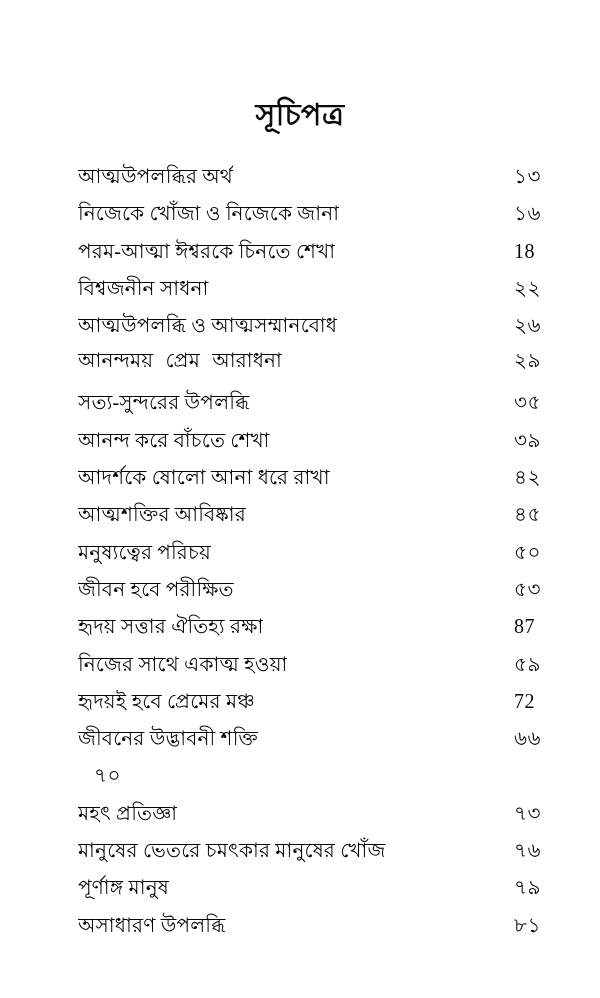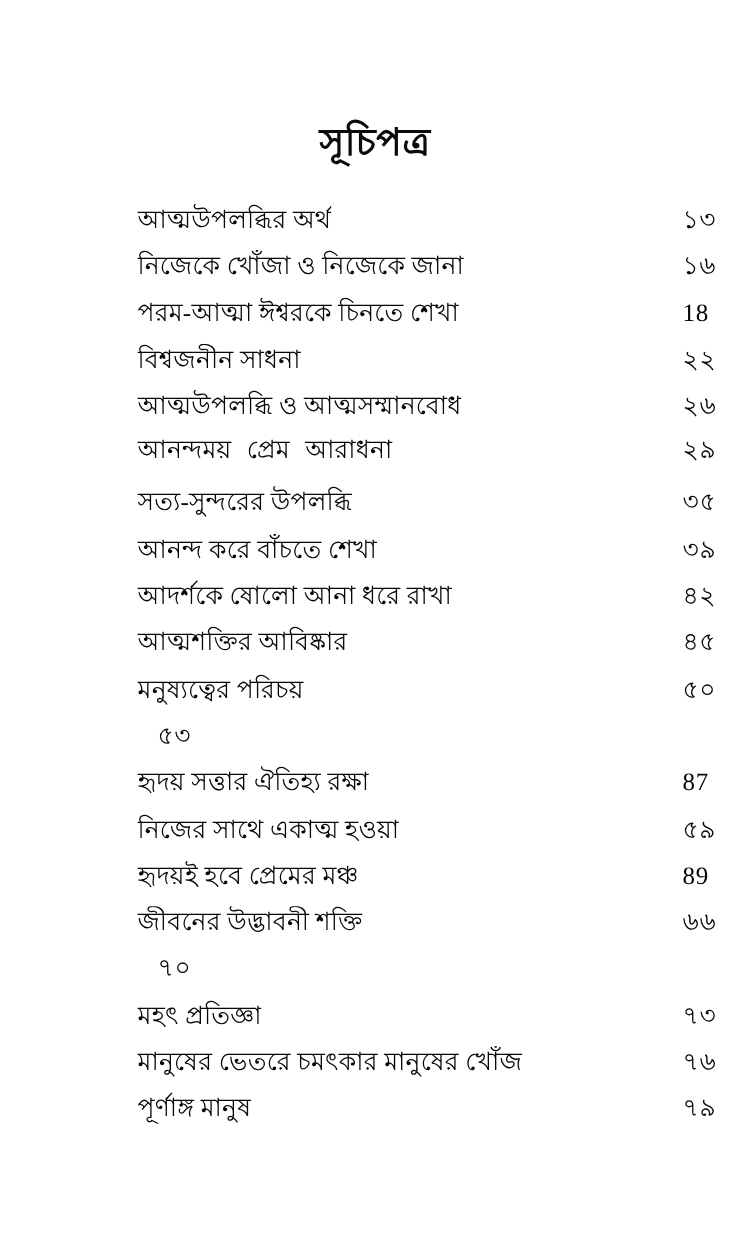--- a/index.html
+++ b/index.html
@@ -38,21 +38,20 @@
     letter-spacing: 0.5px;
     color: #0a0a0a;
     font-family: "Liberation Serif", "DejaVu Serif", serif;
   }
 
   .toc-list {
     position: absolute;
     left: 78px;
     top: 163px;
     width: 470px;
-    margin-left: 32px;
   }
 
   .toc-row {
     position: relative;
     display: flex;
     align-items: baseline;
     justify-content: space-between;
     height: 37.3px;
     white-space: nowrap;
   }
@@ -127,48 +126,53 @@
       </div>
       <div class="toc-row">
         <span class="toc-label">আত্মশক্তির আবিষ্কার</span>
         <span class="toc-page">৪৫</span>
       </div>
       <div class="toc-row">
         <span class="toc-label">মনুষ্যত্বের পরিচয়</span>
         <span class="toc-page">৫০</span>
       </div>
       <div class="toc-row">
+        <span class="toc-label">জীবন হবে পরীক্ষিত</span>
         <span class="toc-page">৫৩</span>
       </div>
       <div class="toc-row">
         <span class="toc-label">হৃদয় সত্তার ঐতিহ্য রক্ষা</span>
         <span class="toc-page">87</span>
       </div>
       <div class="toc-row">
         <span class="toc-label">নিজের সাথে একাত্ম হওয়া</span>
         <span class="toc-page">৫৯</span>
       </div>
       <div class="toc-row">
         <span class="toc-label">হৃদয়ই হবে প্রেমের মঞ্চ</span>
-        <span class="toc-page">89</span>
+        <span class="toc-page">72</span>
       </div>
       <div class="toc-row">
         <span class="toc-label">জীবনের উদ্ভাবনী শক্তি</span>
         <span class="toc-page">৬৬</span>
       </div>
       <div class="toc-row">
         <span class="toc-page">৭০</span>
       </div>
       <div class="toc-row">
         <span class="toc-label">মহৎ প্রতিজ্ঞা</span>
         <span class="toc-page">৭৩</span>
       </div>
       <div class="toc-row">
         <span class="toc-label">মানুষের ভেতরে চমৎকার মানুষের খোঁজ</span>
         <span class="toc-page">৭৬</span>
       </div>
       <div class="toc-row">
         <span class="toc-label">পূর্ণাঙ্গ মানুষ</span>
         <span class="toc-page">৭৯</span>
       </div>
+      <div class="toc-row">
+        <span class="toc-label">অসাধারণ উপলব্ধি</span>
+        <span class="toc-page">৮১</span>
+      </div>
     </div>
 
 </div>
 
 </body></html>

